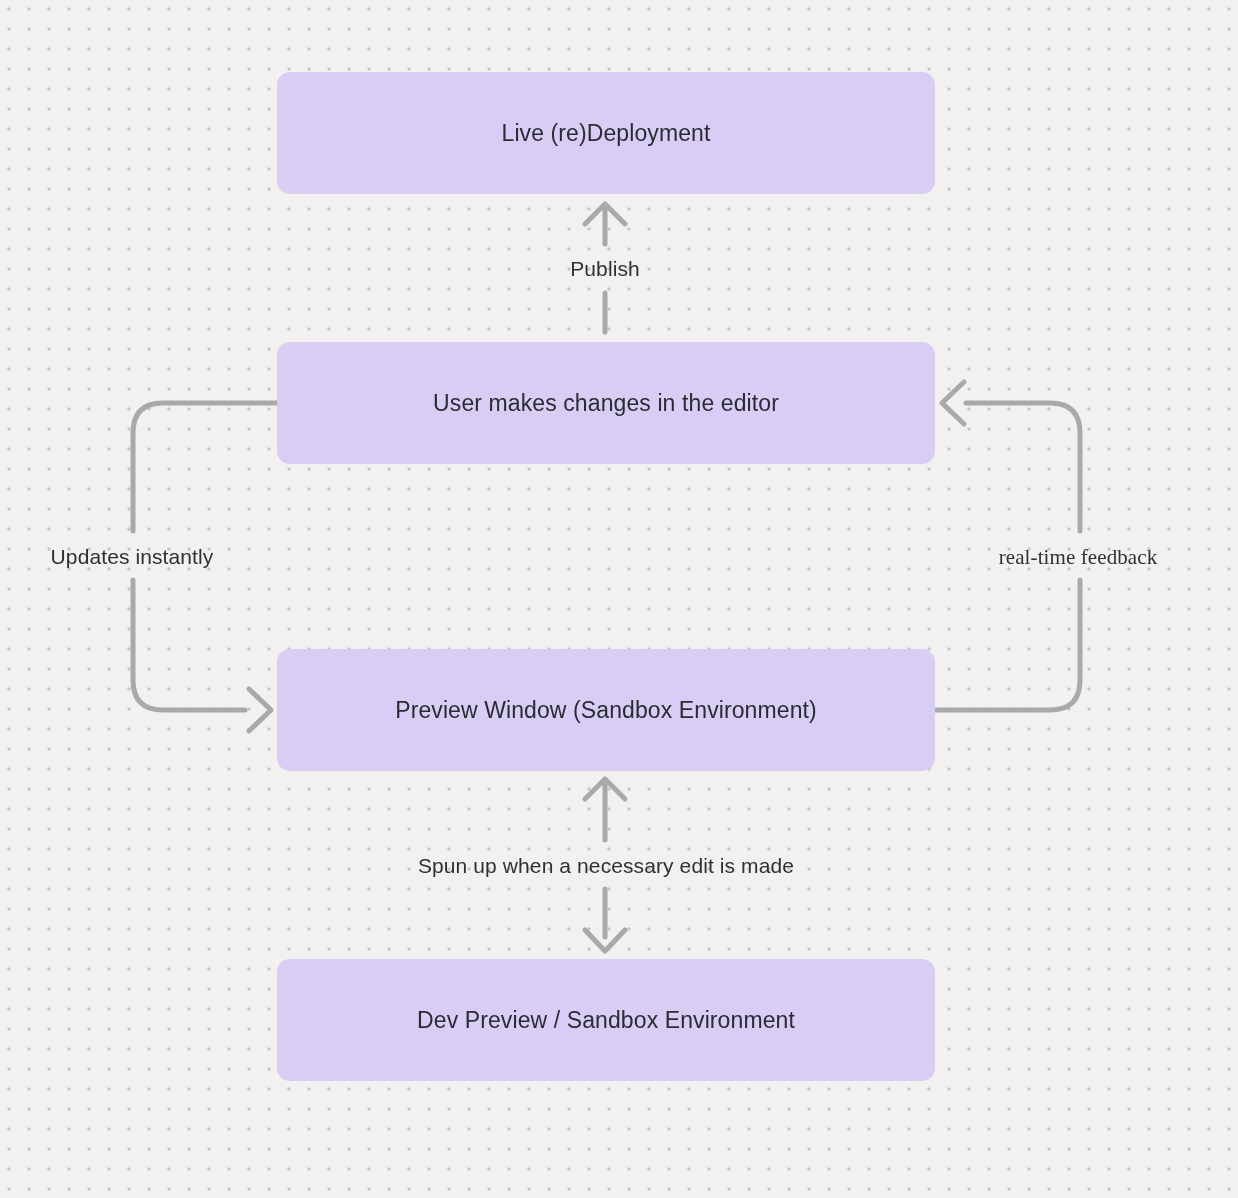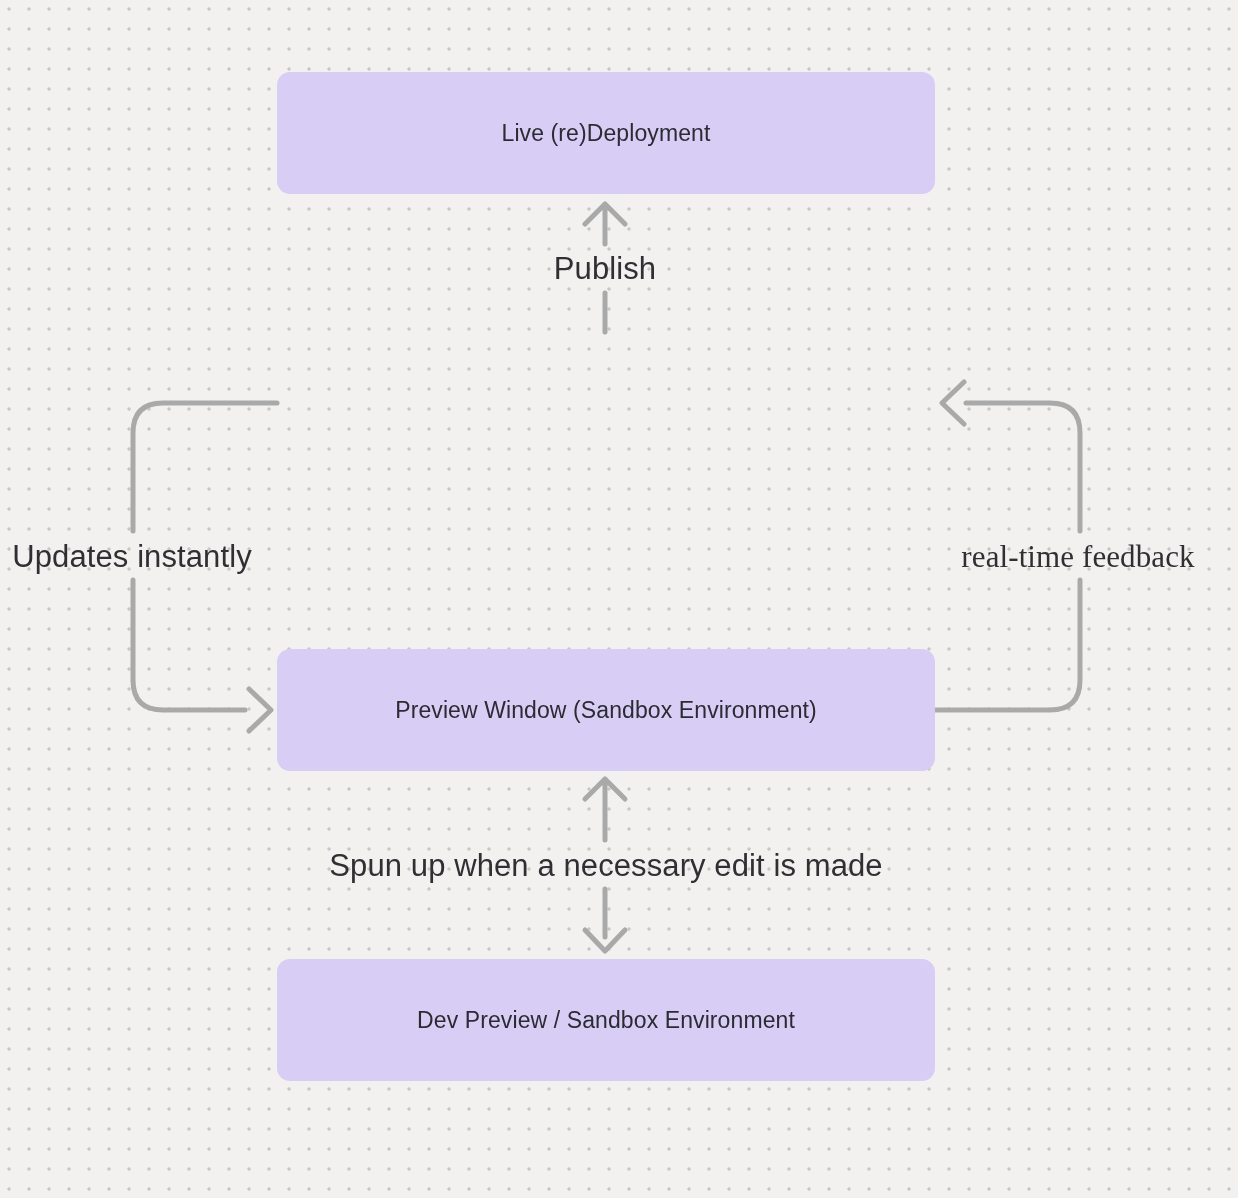--- a/index.html
+++ b/index.html
@@ -50,21 +50,21 @@
     align-items: center;
     justify-content: center;
     font-size: 23px;
     letter-spacing: 0.1px;
     color: var(--node-text);
   }
   .edge-label {
     position: absolute;
     transform: translate(-50%, -50%);
     white-space: nowrap;
-    font-size: 31px;
+    font-size: 21px;
     letter-spacing: 0.1px;
     color: var(--label-text);
   }
 </style>
 </head>
 <body>
 
 <div class="canvas">
 
   <svg class="edges-svg" viewBox="0 0 1238 1198" xmlns="http://www.w3.org/2000/svg">
@@ -75,20 +75,23 @@
 
     <path class="edge-path" d="M935,710 H1050 Q1080,710 1080,680 V580 M1080,531 V433 Q1080,403 1050,403 H966 M964,382 L942,403 L964,424"></path>
 
     <path class="edge-path" d="M585,799 L605,779 L625,799 M605,782 V840 M605,889 V937 M585,930 L605,951 L625,930"></path>
   </svg>
 
   <div class="node" style="top:72px;">
     <span>Live (re)Deployment</span>
   </div>
 
+  <div class="node" style="top:342px;">
+    <span>User makes changes in the editor</span>
+  </div>
 
   <div class="node" style="top:649px;">
     <span>Preview Window (Sandbox Environment)</span>
   </div>
 
   <div class="node" style="top:959px;">
     <span>Dev Preview / Sandbox Environment</span>
   </div>
 
   <div class="edge-label" style="left:605px; top:269px;">Publish</div>

